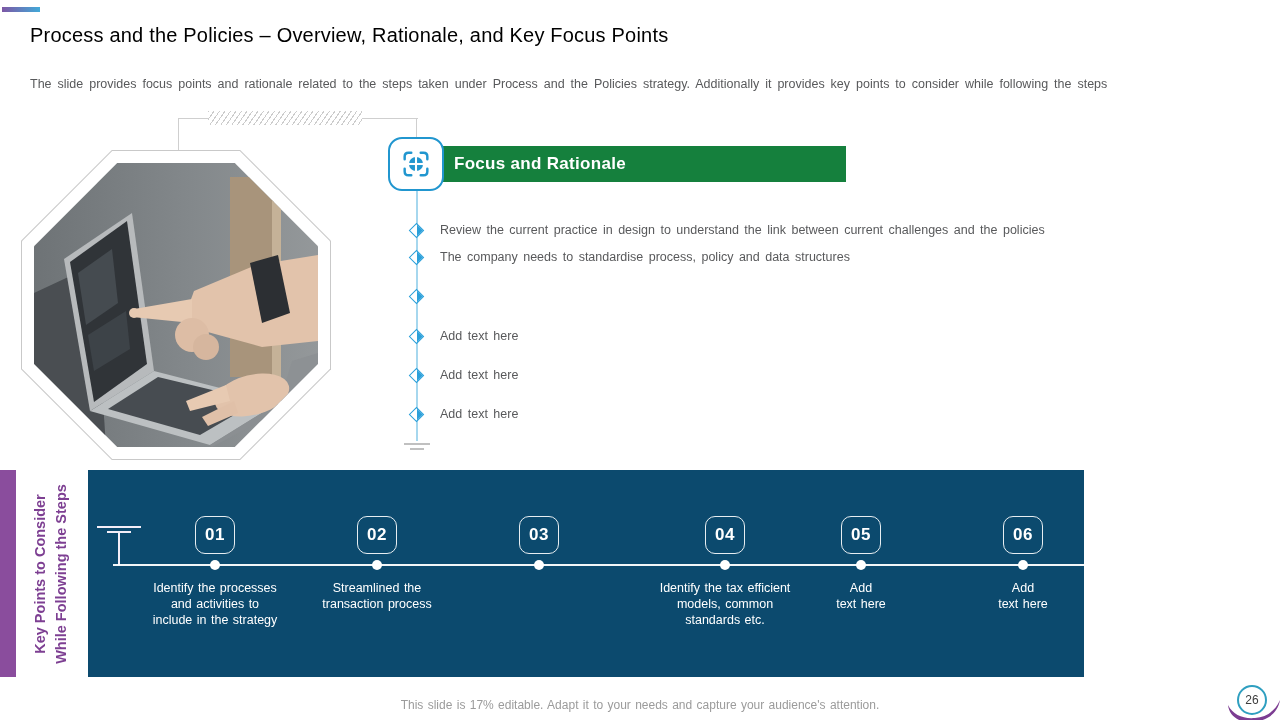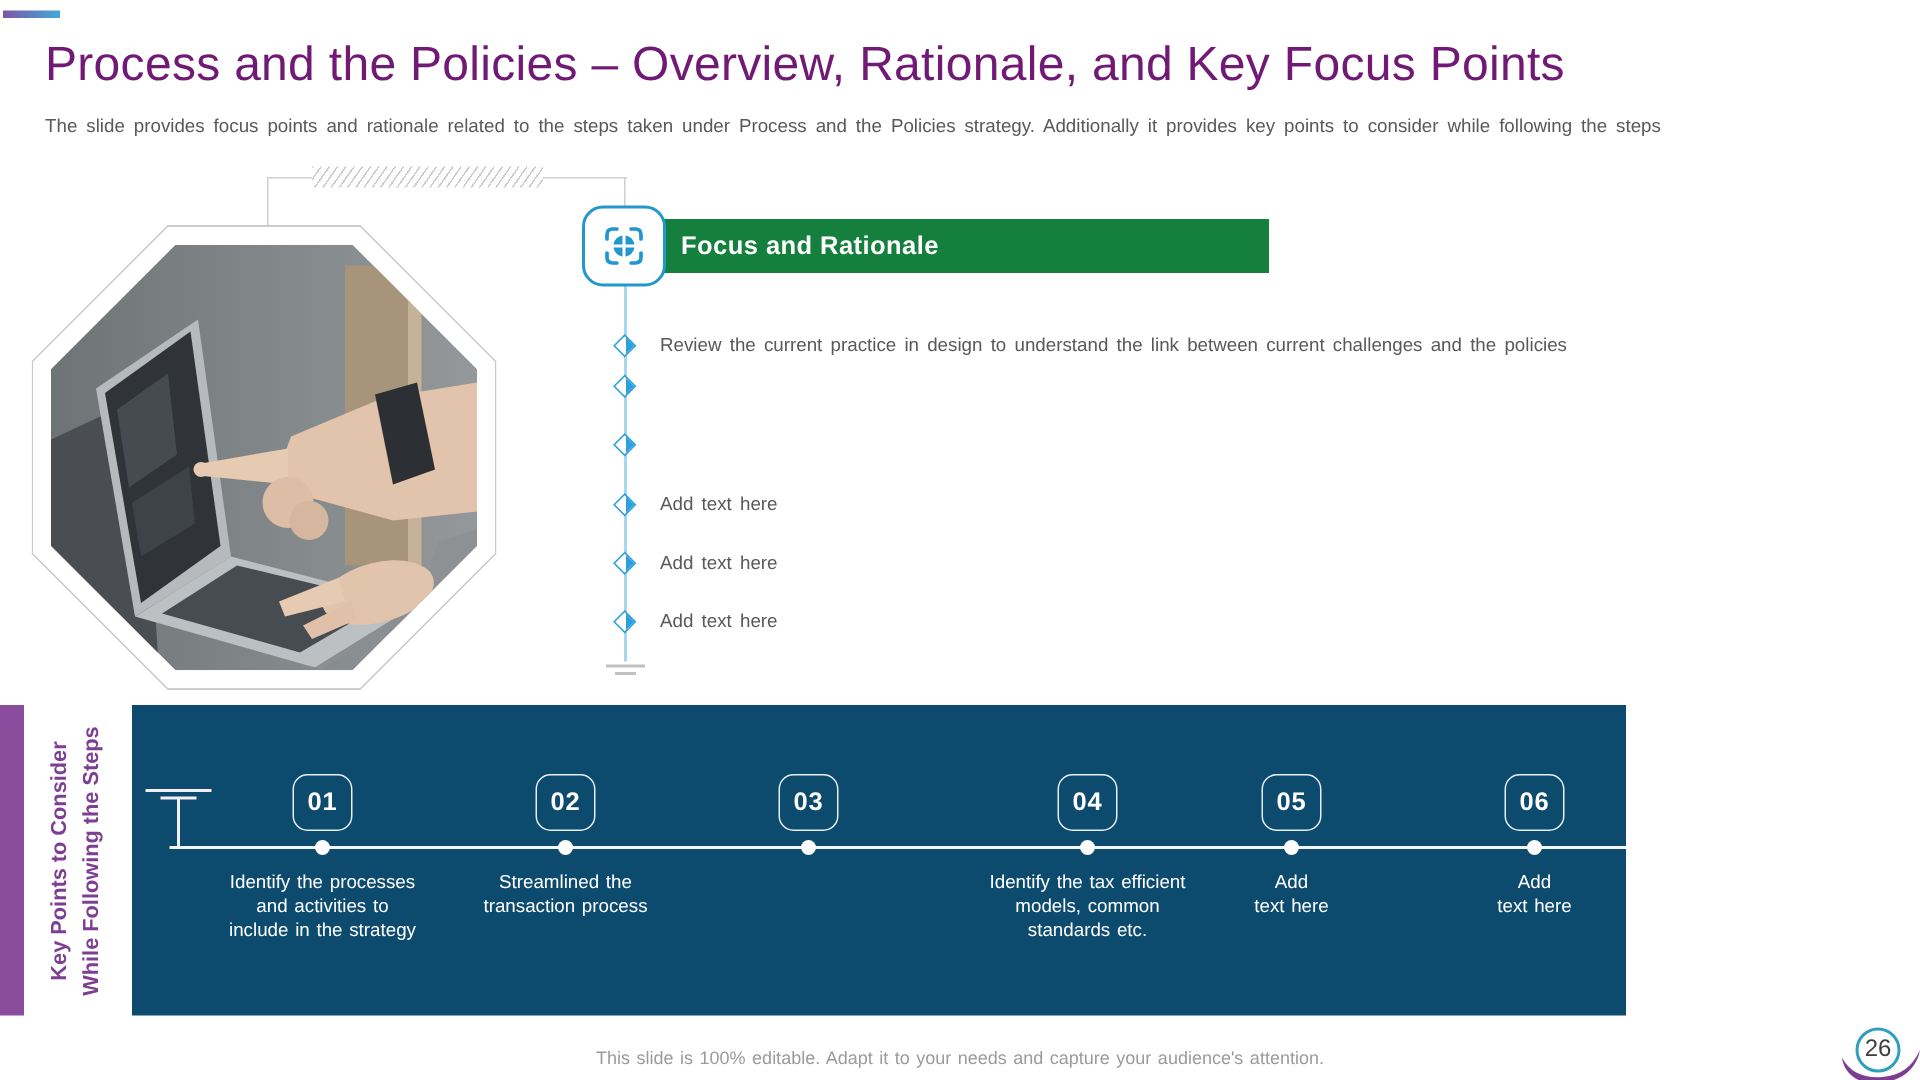--- a/index.html
+++ b/index.html
@@ -3,21 +3,21 @@
 <meta charset="utf-8">
 <style>
   html,body{margin:0;padding:0;background:#ffffff;}
   body{width:1280px;height:720px;position:relative;overflow:hidden;
        font-family:"Liberation Sans",sans-serif;color:#3d3d3d;}
 
   
   .accent-bar{position:absolute;left:2px;top:7px;width:38px;height:5px;
     background:linear-gradient(90deg,#7d57a5,#42a9d8);}
   .title{position:absolute;left:30px;top:24px;width:1200px;margin:0;
-    font-size:32px;font-weight:400;color:#701a75;letter-spacing:.2px;}
+    font-size:20px;font-weight:400;color:#000000;letter-spacing:.2px;}
   .subtitle{position:absolute;left:30px;top:77px;width:1230px;margin:0;
     font-size:12.5px;color:#58595b;word-spacing:2.5px;}
 
   
   .conn{position:absolute;background:#cfcfcf;}
   .conn-h{left:178px;top:118px;width:240px;height:1px;}
   .conn-v1{left:178px;top:118px;width:1px;height:34px;}
   .conn-v2{left:416px;top:118px;width:1px;height:22px;}
   .hatch{position:absolute;left:208px;top:111px;width:154px;height:14px;
     background-color:#ffffff;
@@ -81,21 +81,21 @@
   .step-dot{width:10px;height:10px;border-radius:50%;background:#ffffff;margin-top:6px;z-index:2;}
   .step-text{margin-top:10px;color:#ffffff;font-size:12.5px;line-height:16px;
     text-align:center;white-space:pre-line;word-spacing:1px;}
 
   
   .footer{position:absolute;left:0;top:698px;width:1280px;text-align:center;
     font-size:12px;color:#9b9b9b;word-spacing:1px;}
   .badge-circle{position:absolute;left:1237px;top:685px;width:30px;height:30px;
     box-sizing:border-box;background:#ffffff;border:2px solid #2f9fc0;border-radius:50%;
     display:flex;align-items:center;justify-content:center;z-index:1;}
-  .badge-circle span{font-size:16px;color:#3d3d3d;}
+  .badge-circle span{font-size:12px;color:#3d3d3d;}
   .badge-swoosh{position:absolute;left:1227px;top:698px;width:54px;height:24px;z-index:2;}
 </style>
 </head>
 <body>
 
 <div class="accent-bar"></div>
 <h1 class="title">Process and the Policies – Overview, Rationale, and Key Focus Points</h1>
 <p class="subtitle">The slide provides focus points and rationale related to the steps taken under Process and the Policies strategy. Additionally it provides key points to consider while following the steps</p>
 
 <div class="conn conn-h"></div>
@@ -163,20 +163,21 @@
   </svg>
 </div>
 
 <div class="bullets">
   <div class="bullet-row">
     <span class="diamond"></span>
     <span class="bullet-text">Review the current practice in design to understand the link between current challenges and the policies</span>
   </div>
   <div class="bullet-row">
     <span class="diamond"></span>
+    <span class="bullet-text">The company needs to standardise process, policy and data structures</span>
   </div>
   <div class="bullet-row">
     <span class="diamond"></span>
   </div>
   <div class="bullet-row">
     <span class="diamond"></span>
     <span class="bullet-text">Add text here</span>
   </div>
   <div class="bullet-row">
     <span class="diamond"></span>
@@ -251,19 +252,19 @@
   <div class="step step-7">
     <div class="step-box">
         <span>07</span>
       </div>
     <div class="step-dot"></div>
     <div class="step-text">Add
 text here</div>
   </div>
 </div>
 
-<div class="footer">This slide is 100% editable. Adapt it to your needs and capture your audience's attention.</div>
+<div class="footer">This slide is 17% editable. Adapt it to your needs and capture your audience's attention.</div>
 <div class="badge-circle">
   <span>26</span>
 </div>
 <svg class="badge-swoosh" viewBox="0 0 54 24">
   <path d="M1 7 C6 17 16 21 28 20 C40 19 48 13 53 2 C50 19 34 25 20 24 C9 23 2 16 1 7 Z" fill="#7c3d92"></path>
 </svg>
 
 </body></html>

